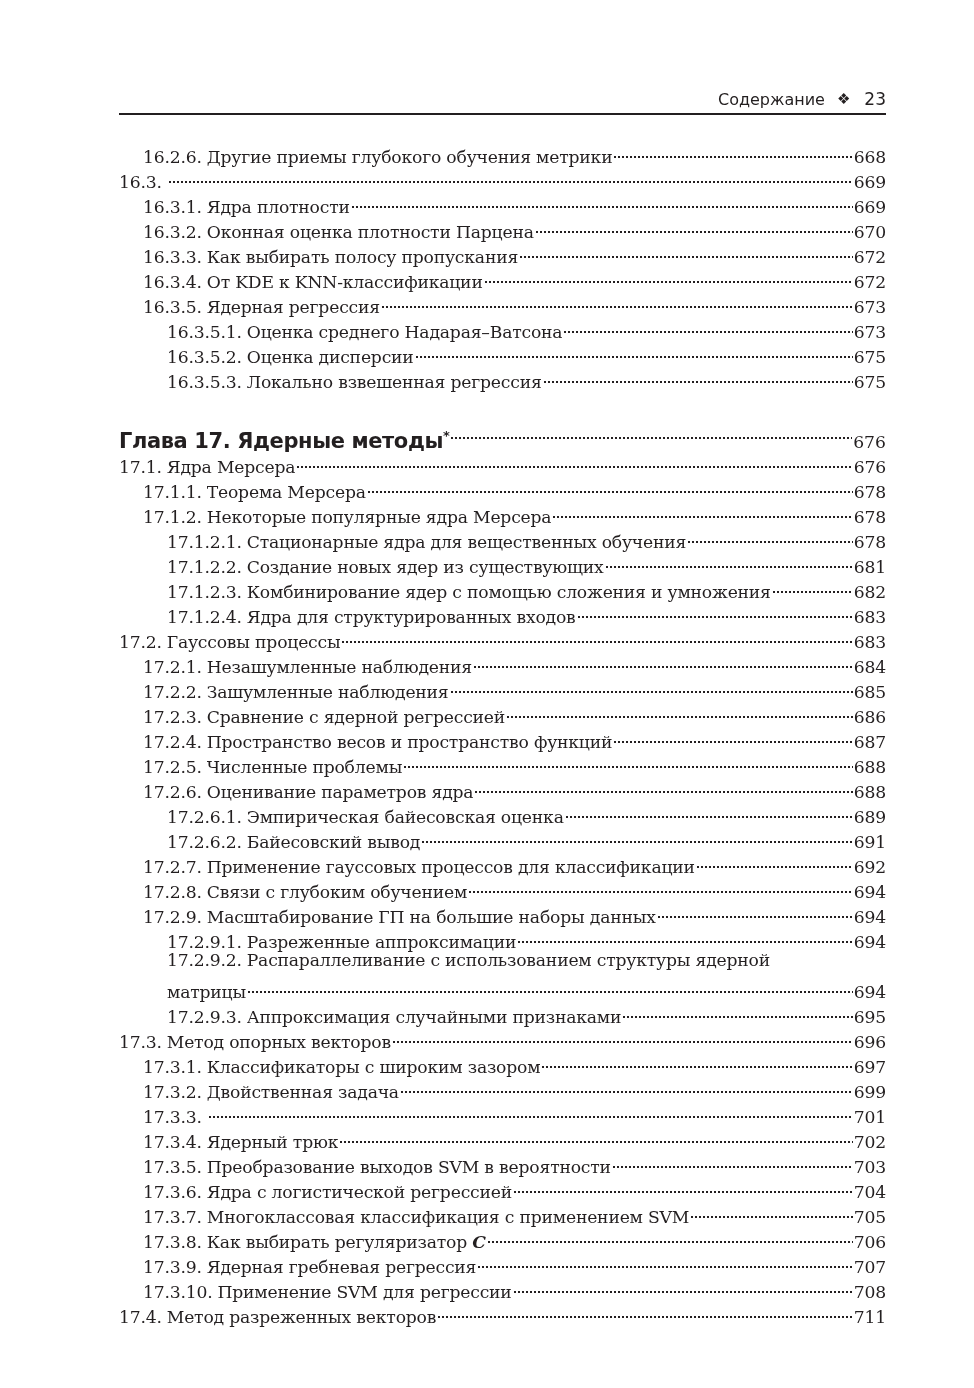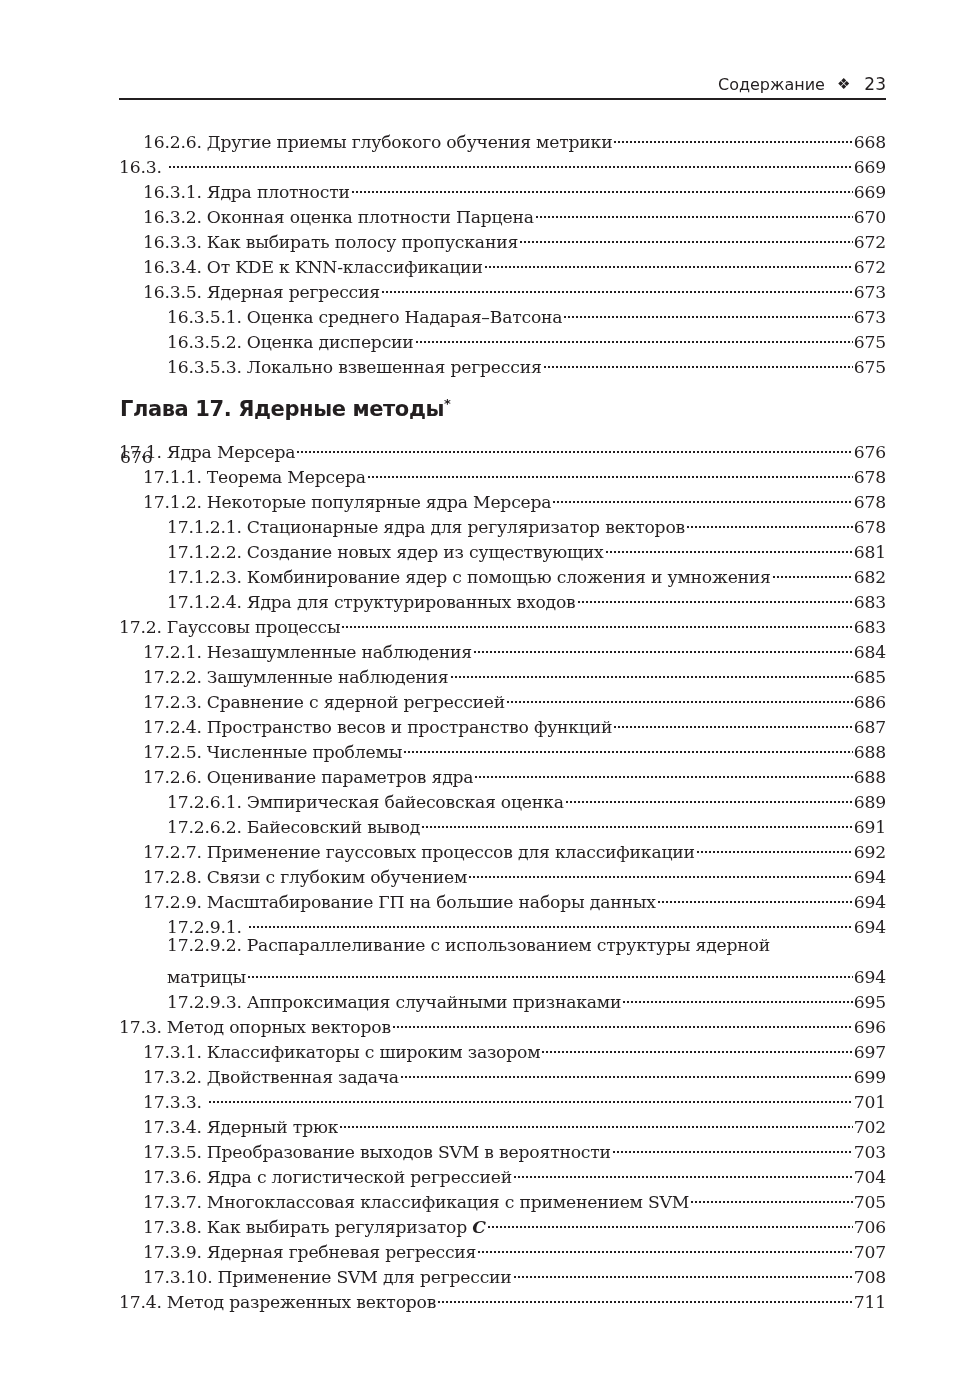--- a/index.html
+++ b/index.html
@@ -1,17 +1,17 @@
 <!DOCTYPE html>
 <html><head>
 <meta charset="utf-8">
 <style>
   html, body { margin: 0; padding: 0; background: #ffffff; }
   body { width: 974px; height: 1388px; position: relative; overflow: hidden; color: #231f20; }
-  .page { position: absolute; left: 0; top: 0; width: 974px; height: 1012px; }
+  .page { position: absolute; left: 0; top: 15px; width: 974px; height: 1012px; }
   .running-header {
     position: absolute; left: 119px; top: 70px; width: 767px; height: 28px;
     border-bottom: 2px solid #231f20;
     font-family: "DejaVu Sans", sans-serif; font-size: 16px;
     display: flex; justify-content: flex-end; align-items: center;
   }
   .running-header .hdr-title { margin-right: 12px; }
   .running-header .hdr-orn { font-size: 15px; margin-right: 14px; }
   .running-header .hdr-page { font-weight: normal; font-size: 17px; }
   .toc { position: absolute; left: 119px; top: 123px; width: 767px; }
@@ -28,21 +28,21 @@
   .row .leader {
     flex: 1; overflow: hidden; margin: 0 1px;
     background-image: radial-gradient(circle, #231f20 0.9px, transparent 1.1px);
     background-size: 4px 4px; background-repeat: repeat-x; background-position: left 17px;
     height: 25px;
   }
   .row .pg { text-align: right; }
   .chapter {
     display: flex; align-items: baseline; height: 48px; line-height: 48px;
     padding-top: 12px;
-    font-family: "DejaVu Sans", sans-serif; white-space: nowrap; flex-direction: column;
+    font-family: "DejaVu Sans", sans-serif; white-space: nowrap;
   }
   .chapter .title { font-size: 21px; font-weight: bold; letter-spacing: -0.4px; }
   .chapter .star { font-size: 13px; font-weight: bold; vertical-align: super; line-height: 0; }
   .chapter .leader {
     flex: 1; margin: 0 1px; height: 48px;
     background-image: radial-gradient(circle, #231f20 0.9px, transparent 1.1px);
     background-size: 4px 4px; background-repeat: repeat-x; background-position: left 36px;
   }
   .chapter .pg { font-family: "DejaVu Serif", serif; font-size: 17.2px; }
   .wrap-first { display: flex; height: 25px; line-height: 25px; padding-left: 48px;
@@ -144,21 +144,21 @@
           <span class="pg">678</span>
         </div>
         <div class="row l2">
           <span class="num">17.1.2.</span>
           <span class="title">Некоторые популярные ядра Мерсера</span>
           <span class="leader"></span>
           <span class="pg">678</span>
         </div>
         <div class="row l3">
           <span class="num">17.1.2.1.</span>
-          <span class="title">Стационарные ядра для регуляризатор векторов</span>
+          <span class="title">Стационарные ядра для вещественных обучения</span>
           <span class="leader"></span>
           <span class="pg">678</span>
         </div>
         <div class="row l3">
           <span class="num">17.1.2.2.</span>
           <span class="title">Создание новых ядер из существующих</span>
           <span class="leader"></span>
           <span class="pg">681</span>
         </div>
         <div class="row l3">
@@ -240,20 +240,21 @@
           <span class="pg">694</span>
         </div>
         <div class="row l2">
           <span class="num">17.2.9.</span>
           <span class="title">Масштабирование ГП на большие наборы данных</span>
           <span class="leader"></span>
           <span class="pg">694</span>
         </div>
         <div class="row l3">
           <span class="num">17.2.9.1.</span>
+          <span class="title">Разреженные аппроксимации</span>
           <span class="leader"></span>
           <span class="pg">694</span>
         </div>
       </div>
 
     <div>
       <div class="wrap-first">
         <span class="num" style="margin-right:5px">17.2.9.2.</span>
         <span class="title">Распараллеливание с использованием структуры ядерной</span>
       </div>

